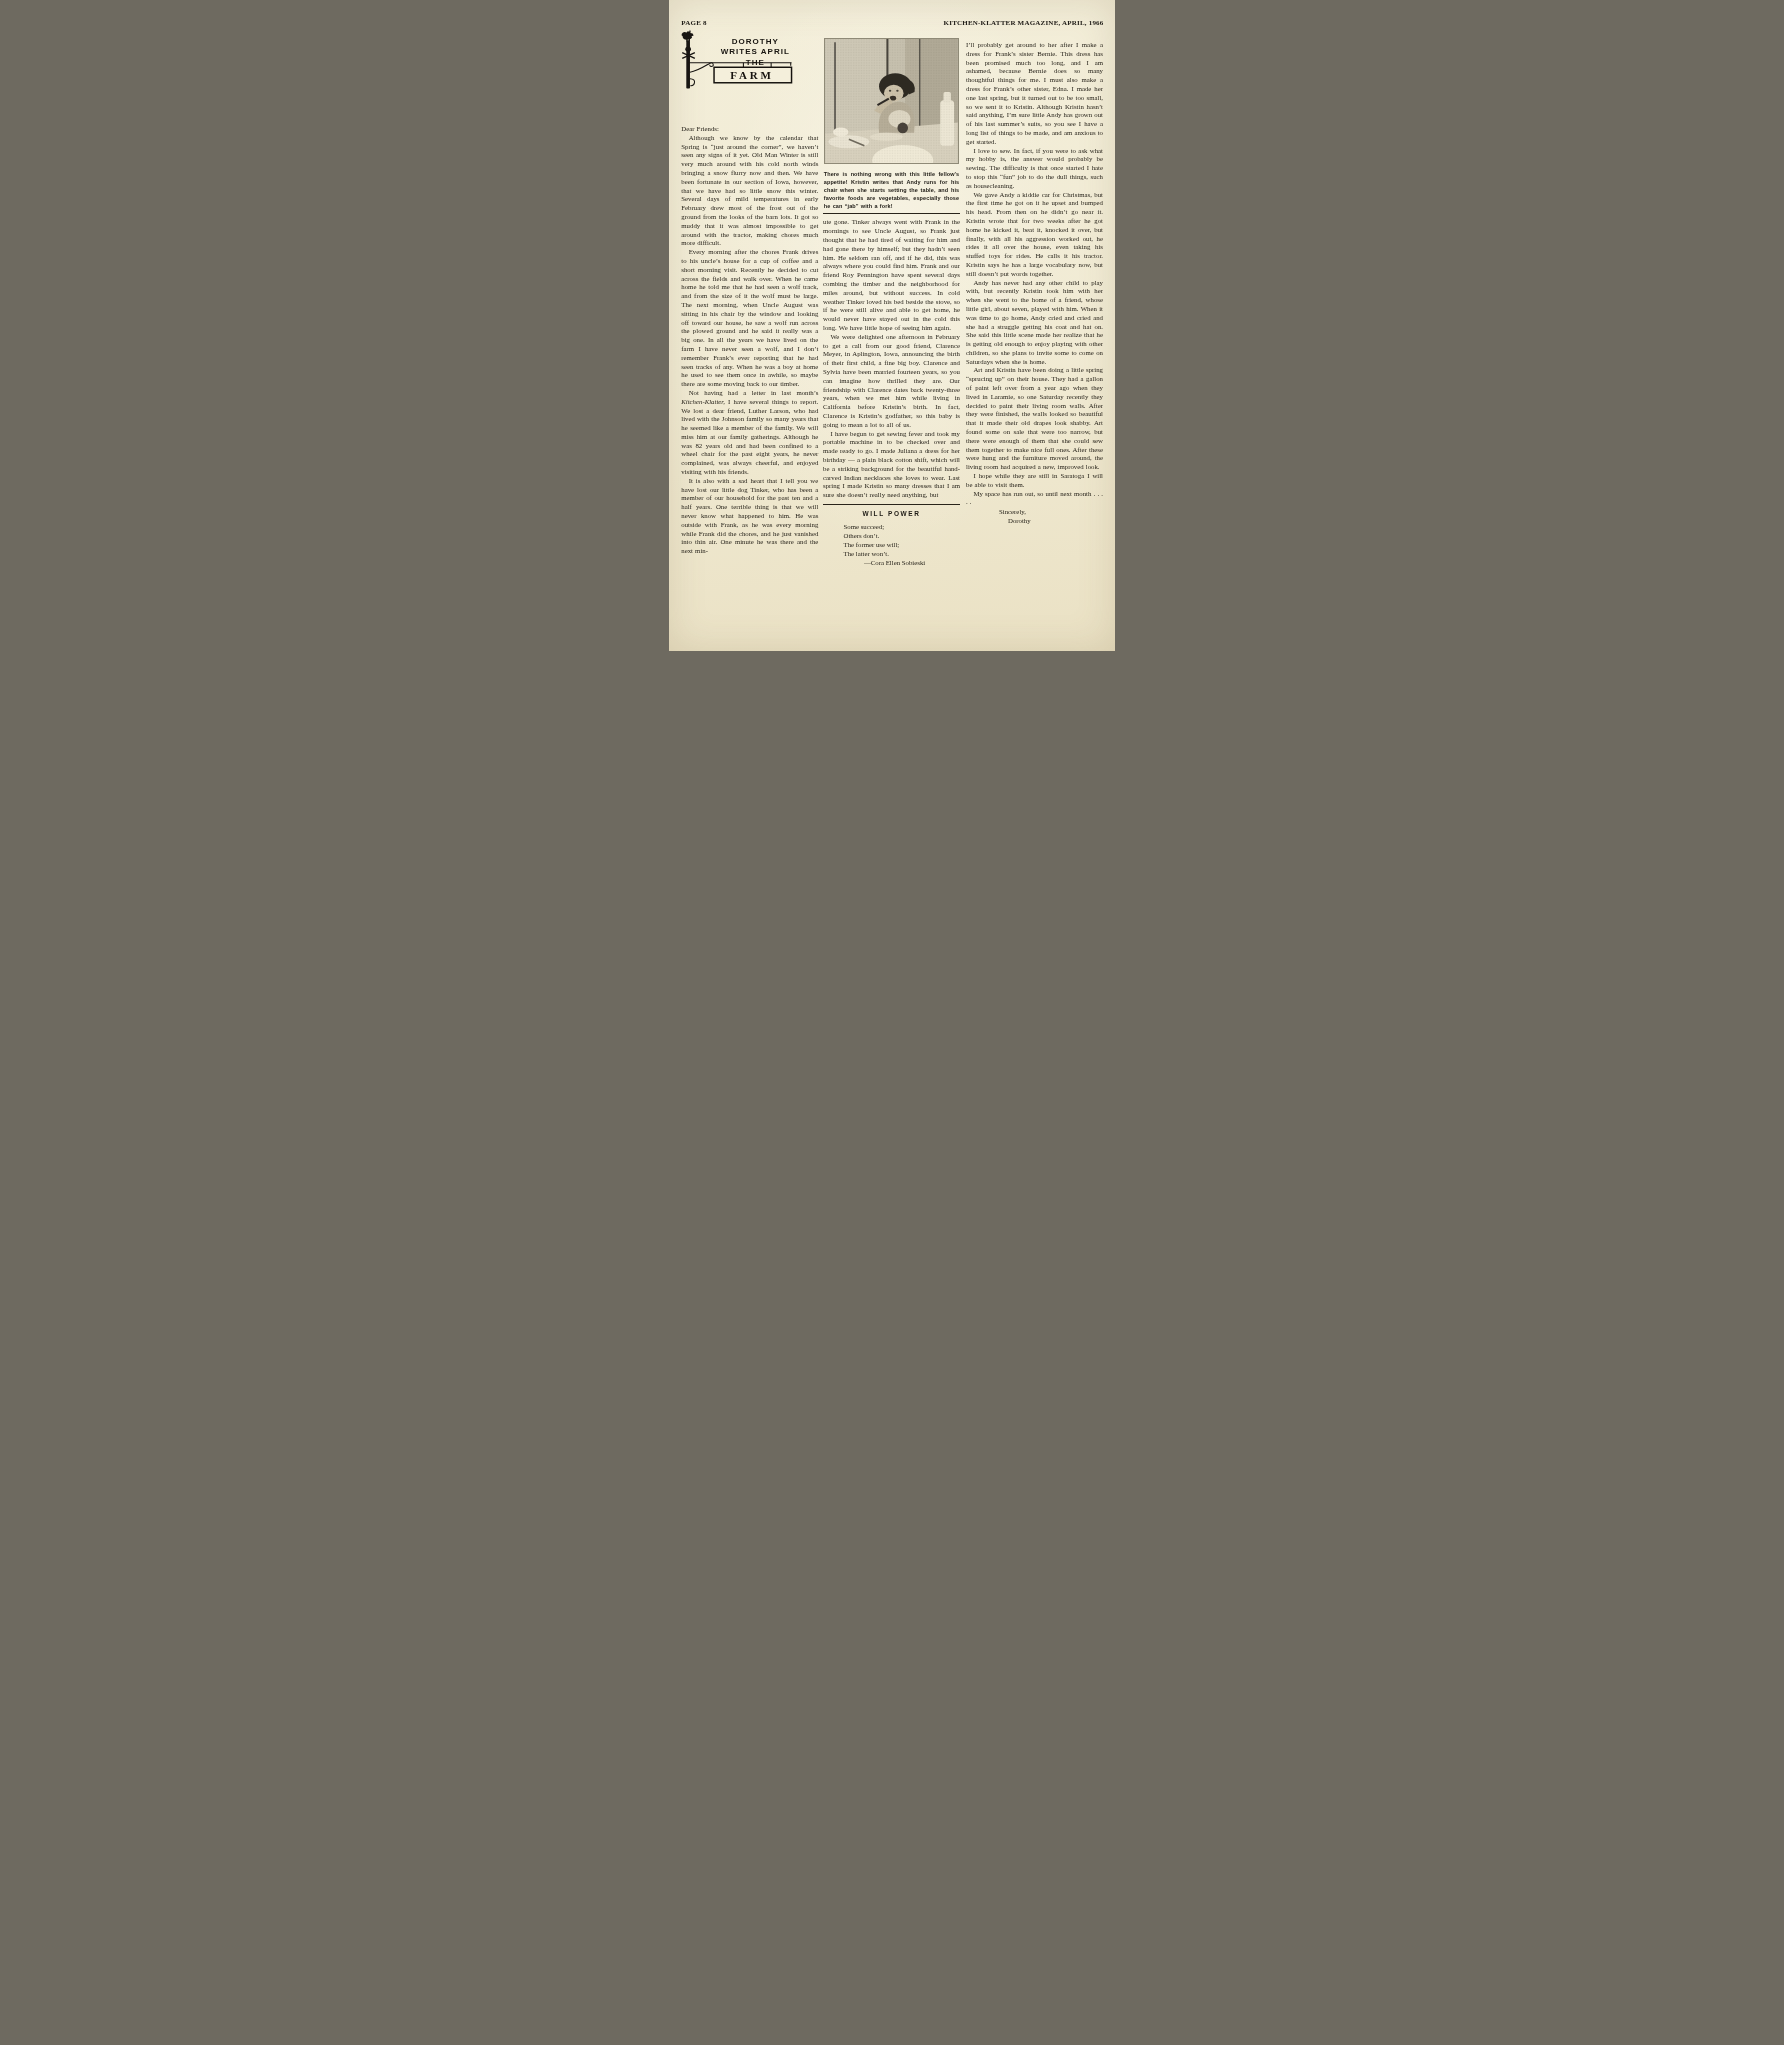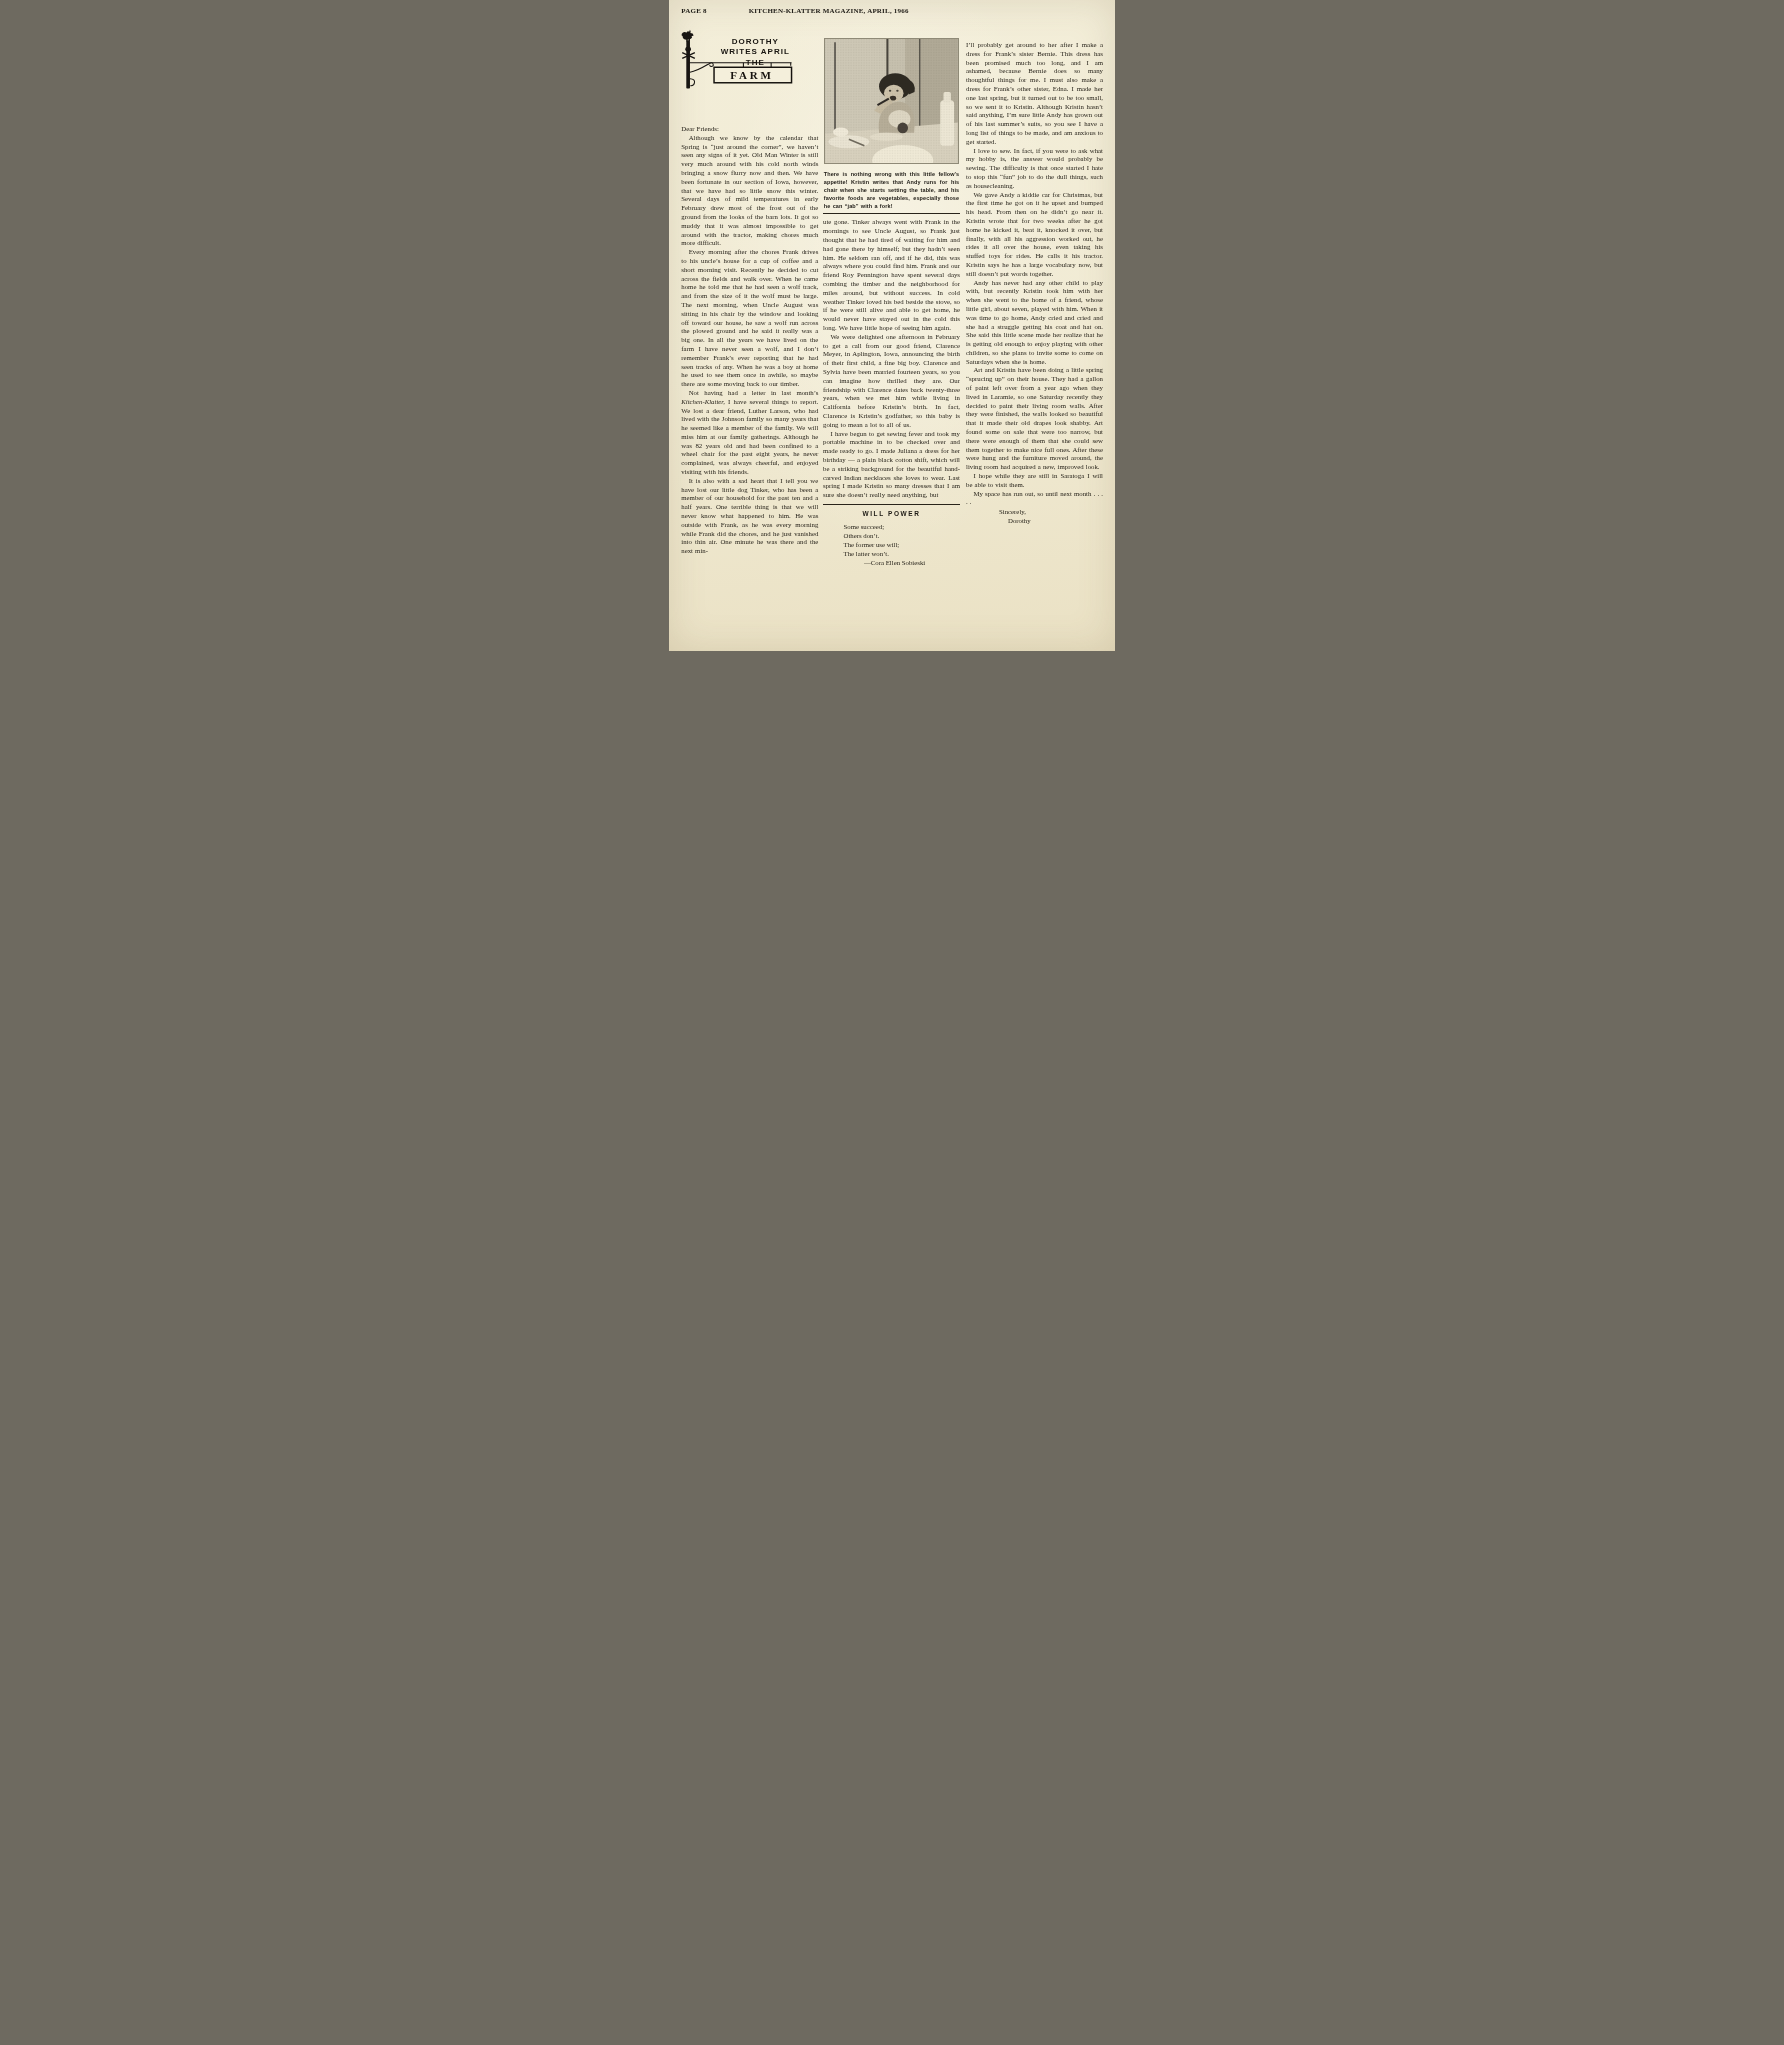--- a/index.html
+++ b/index.html
@@ -9,22 +9,22 @@
     margin:0 auto;
     background:
       radial-gradient(ellipse at 50% 38%, rgba(255,255,250,0.35) 0%, rgba(255,255,250,0) 55%),
       linear-gradient(175deg, #f3eed9 0%, #f1ebd4 55%, #eae1c4 100%);
     box-shadow: inset 0 0 37px rgba(120,100,60,0.18);
     font-family:"Liberation Serif","DejaVu Serif",serif;
     color:#221e16;
     overflow:hidden;
   }
   .page-header {
-    position:absolute; top:7px; left:12.3px; right:11.5px;
-    display:flex; justify-content:flex-start;
+    position:absolute; top:19px; left:12.3px; right:11.5px;
+    display:flex; justify-content:space-between;
     font-weight:bold; font-size:7px; letter-spacing:0.2px;
     color:#23201a;
     gap:42px;
   }
   .col { position:absolute; width:137px; }
   .col-left  { left:12.3px;  top:35px;  }
   .col-mid   { left:154px; top:38px;  }
   .col-right { left:297px; top:41px; }
 
   .body-text {

